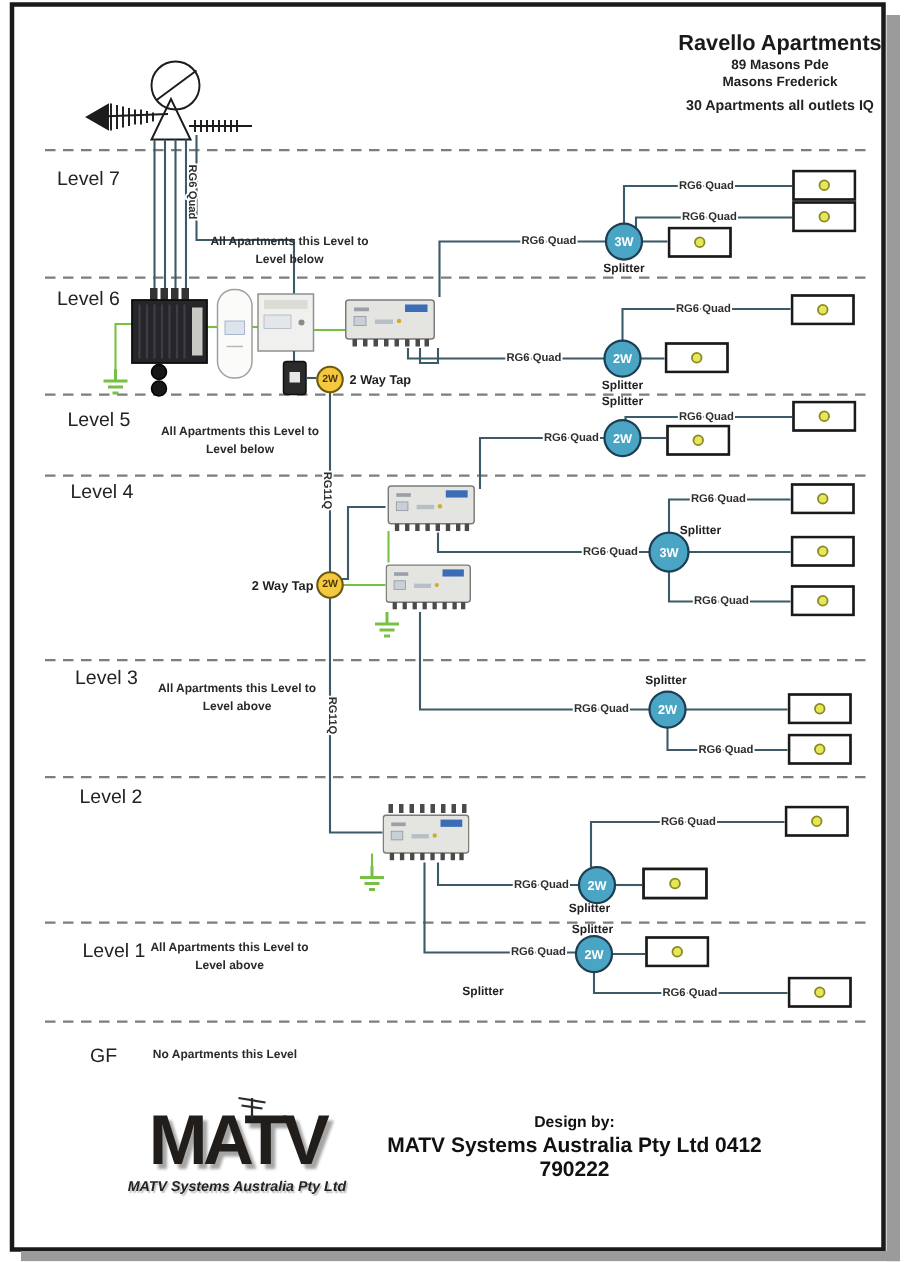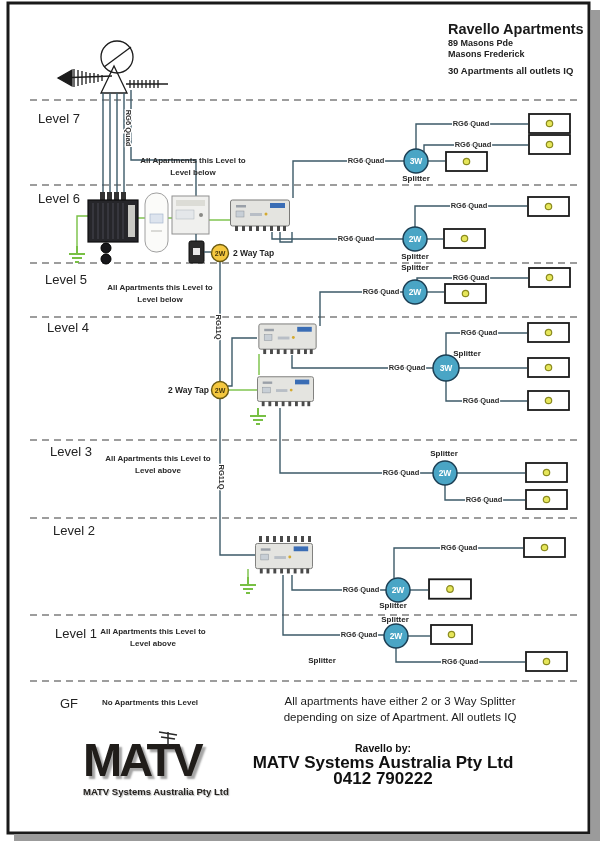--- a/index.html
+++ b/index.html
@@ -18,35 +18,35 @@
   .lbl-annot{font-family:"Liberation Sans",sans-serif;font-size:8px;font-weight:bold;fill:#2a2a2a;text-anchor:middle;}
   .lbl-3w{font-family:"Liberation Sans",sans-serif;font-size:8.5px;font-weight:bold;fill:#ffffff;text-anchor:middle;dominant-baseline:central;}
   .lbl-2wtap{font-family:"Liberation Sans",sans-serif;font-size:7px;font-weight:bold;fill:#47380a;text-anchor:middle;dominant-baseline:central;}
 
   .cable{stroke:#3c5a68;stroke-width:1.4;fill:none;}
   .greenwire{stroke:#78c044;stroke-width:1.4;fill:none;}
   .dash{stroke:#7d7d7d;stroke-width:1.5;stroke-dasharray:7 5;fill:none;}
   .ant{stroke:#1c1c1c;stroke-width:1.3;fill:none;}
 
   
-  .title-block{position:absolute;left:448px;top:20px;width:144px;text-align:left;color:#1a1a1a;}
+  .title-block{position:absolute;left:448px;top:20px;width:144px;text-align:center;color:#1a1a1a;}
   .title-block .t1{font-size:14.5px;font-weight:bold;line-height:18px;}
   .title-block .t2{font-size:9px;font-weight:bold;line-height:11px;color:#222;}
   .title-block .t3{font-size:9.5px;font-weight:bold;margin-top:5px;color:#222;}
 
   .foot-note{position:absolute;left:275px;top:693px;width:250px;text-align:center;
              font-size:11.5px;color:#1c1c1c;line-height:16px;}
   .design{position:absolute;left:250px;top:742px;width:266px;text-align:center;color:#111;}
   .design .d1{font-size:10.5px;font-weight:bold;line-height:13px;}
-  .design .d2{font-size:17px;font-weight:bold;line-height:16px;}
-
-  .logo{position:absolute;left:83px;top:736px;width:150px;text-align:left;}
+  .design .d2{font-size:14px;font-weight:bold;line-height:16px;}
+
+  .logo{position:absolute;left:83px;top:736px;width:150px;text-align:center;}
   .logo .big{font-size:47px;font-weight:bold;letter-spacing:-3px;line-height:48px;color:#201d1a;
              text-shadow:3px 3px 2px #a5a5a5;}
-  .logo .sub{font-size:9.5px;font-weight:bold;color:#262320;margin-top:2px;text-shadow:1px 1px 1px #bbb;}
+  .logo .sub{font-size:9.5px;font-weight:bold;color:#262320;margin-top:2px;text-shadow:1px 1px 1px #bbb;font-style:italic;}
   .logo svg{position:absolute;left:72px;top:-6px;}
 </style>
 </head>
 <body>
 
 <div id="stage">
 
 <svg id="diagram" width="603" height="841" viewBox="0 0 603 841">
   <defs>
     <symbol id="sym-outlet" viewBox="0 0 43 21">
@@ -331,27 +331,23 @@
   </g>
 </svg>
 
 <div class="title-block">
   <div class="t1">Ravello Apartments</div>
   <div class="t2">89 Masons Pde</div>
   <div class="t2">Masons Frederick</div>
   <div class="t3">30 Apartments all outlets IQ</div>
 </div>
 
-<div class="foot-note">
-  <div>All apartments have either 2 or 3 Way Splitter</div>
-  <div>depending on size of Apartment. All outlets IQ</div>
-</div>
 
 <div class="design">
-  <div class="d1">Ravello by:</div>
+  <div class="d1">Design by:</div>
   <div class="d2">MATV Systems Australia Pty Ltd 0412 790222</div>
 </div>
 
 <div class="logo">
   <svg width="26" height="16" viewBox="0 0 26 16">
     <g stroke="#2a2a2a" stroke-width="1.5" fill="none">
       <line x1="13" y1="2" x2="13" y2="16"></line>
       <line x1="4" y1="2" x2="22" y2="5"></line>
       <line x1="6" y1="7" x2="20" y2="9"></line>
     </g>

